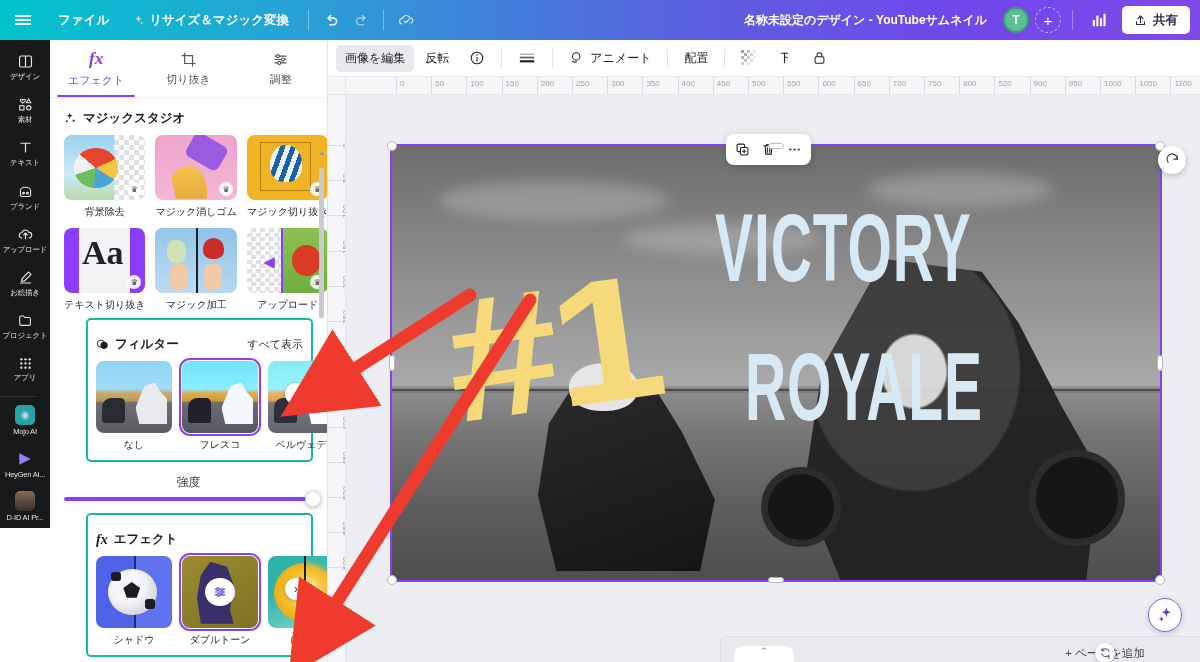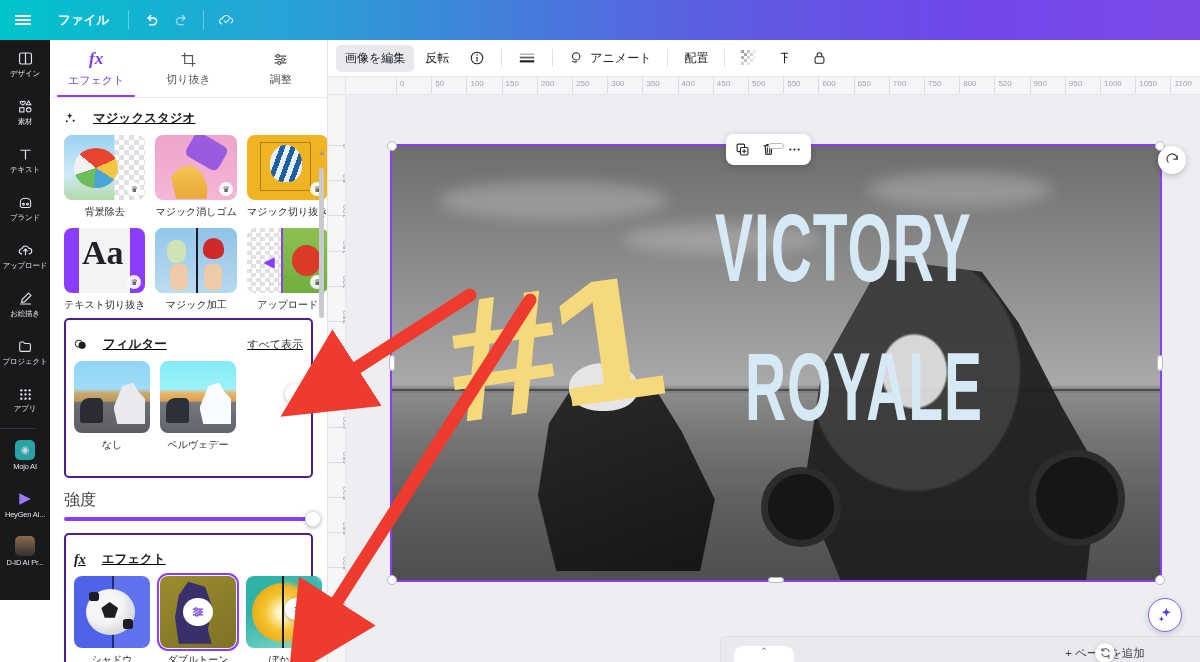--- a/index.html
+++ b/index.html
@@ -41,23 +41,23 @@
     margin-left: 2px;
   }
   .share-btn {
     background: #fff; color: #2b2b45; font-size: 12.5px; font-weight: bold;
     height: 28px; border-radius: 5px; padding: 0 12px;
     display:flex; align-items:center; gap:6px; cursor:pointer; margin-left: 4px;
   }
 
   
   .rail {
-    position:absolute; top:40px; left:0; width:50px; height:560px;
+    position:absolute; top:40px; left:0; width:50px; height:488px;
     background:#18191b; color:#d6d7da; display:flex; flex-direction:column; align-items:flex-start;
-    padding-top: 0; overflow:hidden;
+    padding-top: 6px; overflow:hidden;
   }
   .rail-item {
     width:50px; height:48px; display:flex; flex-direction:column; align-items:center; justify-content:center;
     cursor:pointer; gap:2px;
   }
   .rail-item .lbl { font-size:7.5px; letter-spacing:-.2px; white-space:nowrap; color:#e3e4e7; }
   .rail-item svg { display:block; }
   .rail-div { width:36px; height:1px; background:#33353a; margin:4px 0 2px; }
   .rail-app-ico { width:20px;height:20px;border-radius:5px;display:flex;align-items:center;justify-content:center;font-size:10px; }
 
@@ -73,50 +73,50 @@
   }
   .ptab.active { color:#7a3df0; }
   .ptab.active::after { content:""; position:absolute; bottom:0; left:8%; width:84%; height:2.5px; background:#8b3dff; border-radius:2px; }
   .ptab .fx { font-size:17px; font-style:italic; font-weight:bold; font-family:"Liberation Serif", serif; }
 
   .panel-body { height:564px; overflow:hidden; position:relative; padding:0 14px; }
   .scrollbar { position:absolute; right:3px; top:56px; width:5px; height:560px; }
   .scroll-thumb { position:absolute; top:14px; left:0; width:5px; height:150px; background:#c9cacf; border-radius:3px; }
   .scroll-arrow { position:absolute; left:-1px; font-size:8px; color:#9a9ba1; }
 
-  .sec-head { display:flex; align-items:center; gap:16px; padding:12px 0 8px;text-decoration:underline; }
+  .sec-head { display:flex; align-items:center; gap:6px; padding:12px 0 8px; }
   .sec-title { font-size:12.5px; font-weight:bold; color:#1d1d22; }
   .sec-link { margin-left:auto; font-size:11px; color:#28292e; cursor:pointer; }
 
   .grid3 { display:grid; grid-template-columns: repeat(3, 1fr); gap:9px 10px; }
   .tile { cursor:pointer; }
   .tile .thumb {
     width:100%; height:65px; border-radius:8px; position:relative; overflow:hidden;
     background:#ddd;
   }
   .tile .cap { font-size:10px; color:#27282d; text-align:center; margin-top:5px; white-space:nowrap; overflow:hidden; text-overflow:ellipsis; }
   .crown { position:absolute; right:4px; bottom:4px; width:14px; height:14px; border-radius:50%; background:rgba(255,255,255,.9);
            display:flex;align-items:center;justify-content:center;font-size:8px;color:#444; }
 
-  .filter-box, .effect-box { border:2px solid #4c1d95; border-radius:5px; padding:4px 8px 24px; position:relative; }
+  .filter-box, .effect-box { border:2px solid #14b8a6; border-radius:5px; padding:4px 8px 8px; position:relative;margin-left:22px; }
   .filter-box { margin-top:6px; }
   .effect-box { margin-top:12px; }
 
   .strip { display:flex; gap:10px; position:relative; }
   .strip .sitem { width:76px; flex:0 0 76px; cursor:pointer; }
   .strip .sthumb { width:76px; height:72px; border-radius:8px; overflow:hidden; position:relative; }
   .strip .sitem.sel .sthumb { outline:2px solid #8b3dff; outline-offset:1.5px; }
   .strip .scap { font-size:10px; text-align:center; margin-top:5px; color:#27282d; white-space:nowrap; overflow:hidden; text-overflow:ellipsis; }
   .strip-next {
     position:absolute; right:-4px; top:22px; width:22px; height:22px; border-radius:50%;
     background:#fff; box-shadow:0 1px 4px rgba(0,0,0,.28); display:flex;align-items:center;justify-content:center;
     font-size:12px; color:#333; cursor:pointer; z-index:4;
   }
 
-  .slider-label { font-size:16px; color:#3b3c42; margin:12px 0 6px; }
+  .slider-label { font-size:12px; color:#3b3c42; margin:12px 0 6px;text-align:center; }
   .slider-track { position:relative; height:4px; background:#8b3dff; border-radius:2px; margin-bottom:6px; }
   .slider-knob { position:absolute; right:-8px; top:-6px; width:16px; height:16px; border-radius:50%; background:#fff;
                  box-shadow:0 1px 4px rgba(0,0,0,.3); border:1px solid #e2e2e6; cursor:pointer; }
 
   
   .moto {
     width:100%;height:100%;
     background:
       radial-gradient(circle at 72% 58%, #1c1c22 0 9px, transparent 10px),
       linear-gradient(#8fd4f5 0%, #9fdcf7 38%, #c9a96b 45%, #b99a5d 55%, #6e6e74 58%, #5c5c63 100%);
@@ -242,20 +242,27 @@
 
   <div class="topbar">
     <div class="tb-hamb">
       <div>
           <span></span>
           <span></span>
           <span></span>
         </div>
     </div>
     <div class="tb-item">ファイル</div>
+    <div class="tb-item with-icon">
+      <svg width="11" height="11" viewBox="0 0 16 16">
+        <path d="M8 1l1.2 3.3L12.5 5.5 9.2 6.7 8 10 6.8 6.7 3.5 5.5 6.8 4.3z" fill="#fff"></path>
+        <path d="M12.6 9.5l.6 1.5 1.5.6-1.5.6-.6 1.5-.6-1.5-1.5-.6 1.5-.6z" fill="#fff"></path>
+      </svg>
+      <span>リサイズ＆マジック変換</span>
+    </div>
     <div class="tb-sep"></div>
     <div class="tb-icobtn">
       <svg width="17" height="17" viewBox="0 0 20 20" fill="none" stroke="#fff" stroke-width="1.7" stroke-linecap="round">
         <path d="M6.5 7H12a4 4 0 010 8H8"></path>
           <path d="M9 4L6 7l3 3"></path>
       </svg>
     </div>
     <div class="tb-icobtn">
       <svg width="17" height="17" viewBox="0 0 20 20" fill="none" stroke="rgba(255,255,255,.5)" stroke-width="1.7" stroke-linecap="round">
         <path d="M13.5 7H8a4 4 0 000 8h4"></path>
@@ -263,20 +270,42 @@
       </svg>
     </div>
     <div class="tb-sep"></div>
     <div class="tb-icobtn">
       <svg width="19" height="19" viewBox="0 0 22 22" fill="none" stroke="rgba(255,255,255,.8)" stroke-width="1.4">
         <path d="M6 15a3.2 3.2 0 01.3-6.4A4.6 4.6 0 0115 8.1a2.9 2.9 0 01.4 5.8"></path>
         <path d="M8.3 11.6l2 2 3.6-4" stroke-linecap="round"></path>
       </svg>
     </div>
 
+    <div class="tb-right">
+      <div class="tb-title">名称未設定のデザイン - YouTubeサムネイル</div>
+      <div class="avatar">T</div>
+      <div class="plusbtn">+</div>
+      <div class="tb-sep"></div>
+      <div class="tb-icobtn">
+        <svg width="16" height="16" viewBox="0 0 18 18" fill="#fff">
+          <rect x="2" y="9" width="2.4" height="7"></rect>
+            <rect x="6" y="4" width="2.4" height="12"></rect>
+          <rect x="10" y="7" width="2.4" height="9"></rect>
+            <rect x="14" y="2" width="2.4" height="14"></rect>
+        </svg>
+      </div>
+      <div class="share-btn">
+        <svg width="13" height="13" viewBox="0 0 18 18" fill="none" stroke="#2b2b45" stroke-width="1.6" stroke-linecap="round">
+          <path d="M9 12V3"></path>
+            <path d="M5.5 6.5L9 3l3.5 3.5"></path>
+            <path d="M3.5 11v3.5h11V11"></path>
+        </svg>
+        <span>共有</span>
+      </div>
+    </div>
   </div>
 
   <div class="rail">
     <div class="rail-item">
       <svg width="17" height="17" viewBox="0 0 20 20" fill="none" stroke="#e3e4e7" stroke-width="1.4">
         <rect x="3" y="3.5" width="14" height="13" rx="2"></rect>
           <path d="M10 3.5v13"></path>
       </svg>
       <div class="lbl">デザイン</div>
     </div>
@@ -461,20 +490,26 @@
           </svg>
           <div class="sec-title">フィルター</div>
           <div class="sec-link">すべて表示</div>
         </div>
         <div class="strip">
           <div class="sitem">
             <div class="sthumb">
                 <div class="moto"></div>
               </div>
             <div class="scap">なし</div>
+          </div>
+          <div class="sitem sel">
+            <div class="sthumb">
+                <div class="moto fres"></div>
+              </div>
+            <div class="scap">フレスコ</div>
           </div>
           <div class="sitem">
             <div class="sthumb">
                 <div class="moto belv"></div>
               </div>
             <div class="scap">ベルヴェデー</div>
           </div>
           <div class="strip-next">›</div>
         </div>
       </div>

